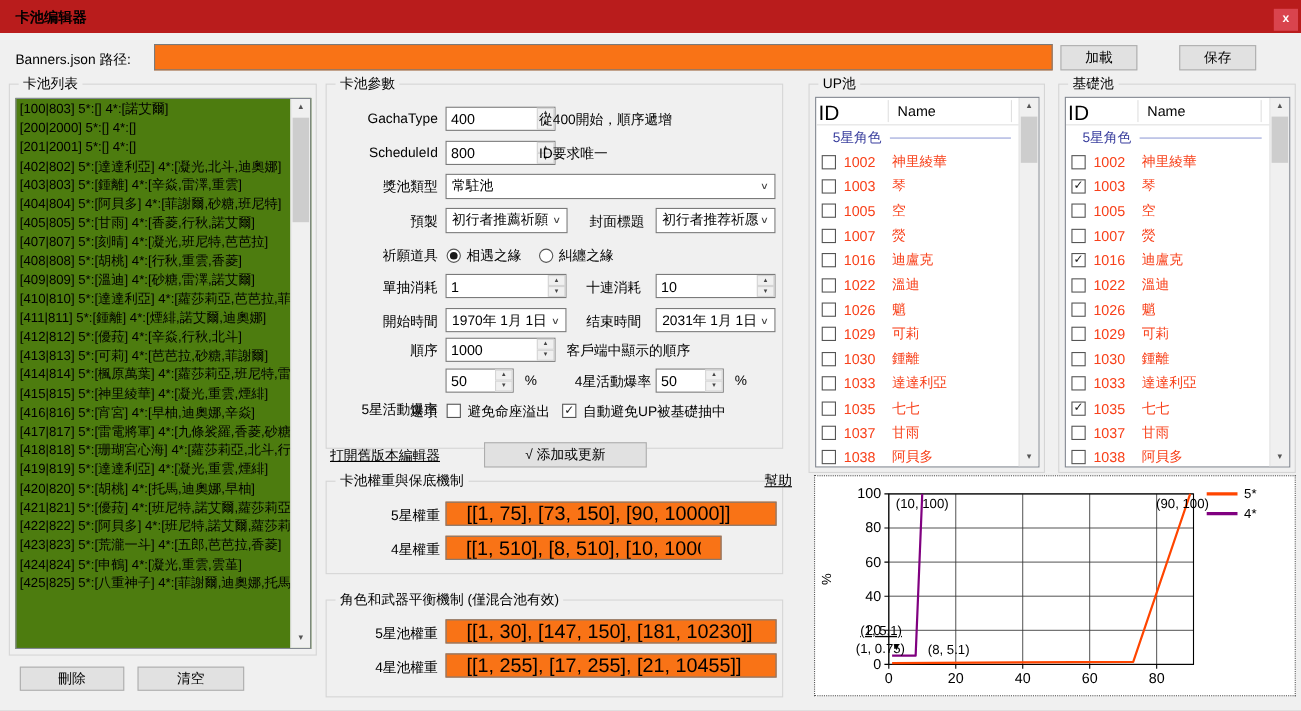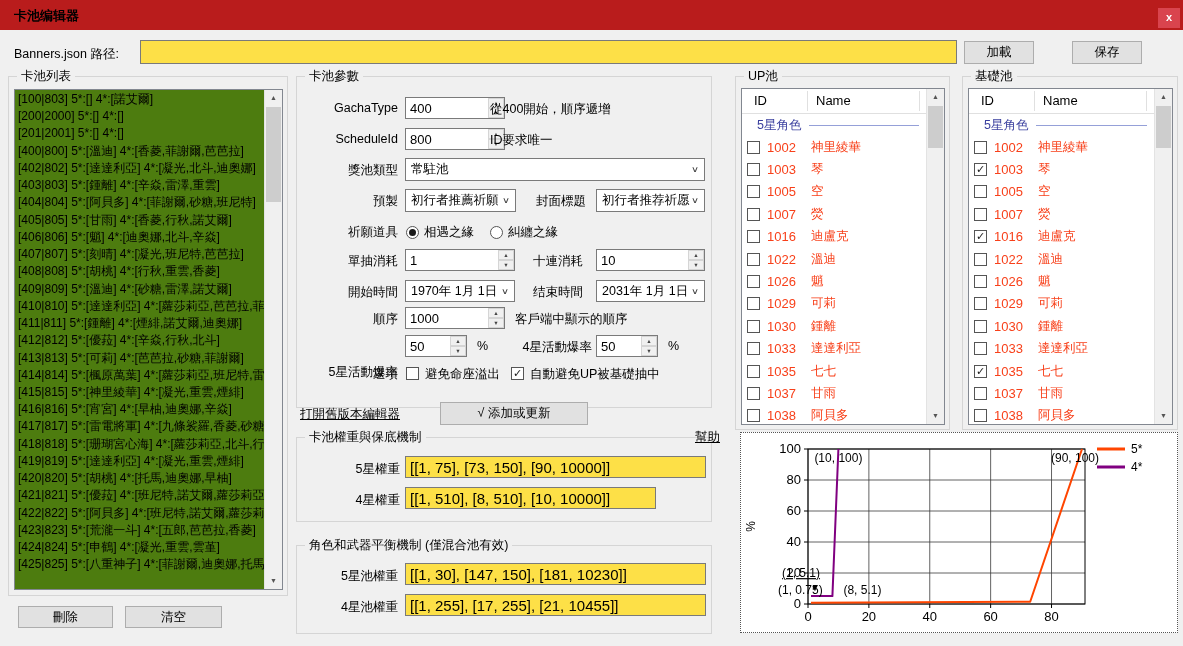--- a/index.html
+++ b/index.html
@@ -3,21 +3,21 @@
 <meta charset="utf-8">
 <style>
   html,body{margin:0;padding:0;}
   body{width:1183px;height:646px;background:#f0f0f0;font-family:"Liberation Sans","DejaVu Sans",sans-serif;font-size:12.5px;color:#000;overflow:hidden;}
   .window{position:relative;width:1183px;height:646px;background:#f0f0f0;outline:1px solid #999;}
   .titlebar{position:absolute;left:0;top:0;width:100%;height:30px;background:#b91c1c;}
   .titlebar .title{position:absolute;left:14px;top:7px;font-weight:bold;font-size:13px;}
   .close-btn{position:absolute;right:3px;top:8px;width:22px;height:20px;background:#d9444e;color:#fff;font-size:11px;line-height:19px;text-align:center;font-weight:bold;cursor:pointer;}
   .lbl{position:absolute;white-space:nowrap;}
   .lbl.r{text-align:right;}
-  .tbox{position:absolute;background:#fde047;border:1px solid #7a7a7a;font-size:15px;font-family:"Liberation Sans","DejaVu Sans",sans-serif;padding:1px 4px;box-sizing:border-box;}
+  .tbox{position:absolute;background:#f97316;border:1px solid #7a7a7a;font-size:18px;font-family:"Liberation Sans","DejaVu Sans",sans-serif;padding:1px 18px;box-sizing:border-box;}
   input.tbox{outline:none;}
   .btn{position:absolute;background:#e1e1e1;border:1px solid #adadad;font-size:12.5px;text-align:center;box-sizing:border-box;cursor:pointer;display:flex;align-items:center;justify-content:center;white-space:nowrap;}
   .group{position:absolute;border:1px solid #d5d5d5;box-sizing:border-box;}
   .group-label{position:absolute;top:-9px;left:8px;background:#f0f0f0;padding:0 4px;white-space:nowrap;}
   .listbox{position:absolute;background:#4d7c0f;border:1px solid #828790;box-sizing:border-box;overflow:hidden;}
   .list-items{position:absolute;left:0;top:1px;right:17px;bottom:0;overflow:hidden;}
   .list-item{height:17.24px;line-height:17.24px;white-space:nowrap;padding-left:3px;font-size:12px;overflow:hidden;}
   .vscroll{position:absolute;right:0;top:0;bottom:0;width:17px;background:#f0f0f0;border-left:1px solid #e3e3e3;}
   .scroll-arrow{position:absolute;left:0;width:17px;height:16px;font-size:7px;line-height:16px;text-align:center;color:#555;}
   .scroll-thumb{position:absolute;left:1px;width:15px;background:#cdcdcd;}
@@ -26,21 +26,21 @@
   .spin{position:absolute;right:1px;top:1px;bottom:1px;width:16px;display:flex;flex-direction:column;}
   .spin>div{flex:1;background:#f0f0f0;border:1px solid #d5d5d5;font-size:5.5px;text-align:center;color:#444;display:flex;align-items:center;justify-content:center;cursor:pointer;}
   .combo{position:absolute;background:#fff;border:1px solid #7a7a7a;box-sizing:border-box;padding:0 22px 0 5px;display:flex;align-items:center;white-space:nowrap;overflow:hidden;cursor:pointer;}
   .combo .chev{position:absolute;right:5px;color:#444;font-size:11px;transform:scaleY(.75);}
   .radio{position:absolute;width:13px;height:13px;border:1px solid #555;border-radius:50%;background:#fff;box-sizing:border-box;cursor:pointer;}
   .radio.sel::after{content:'';position:absolute;left:2px;top:2px;width:7px;height:7px;border-radius:50%;background:#1a1a1a;}
   .cbx{position:absolute;width:13px;height:13px;border:1px solid #555;background:#fff;box-sizing:border-box;font-size:11px;line-height:11px;text-align:center;color:#1a1a1a;cursor:pointer;}
   .link{position:absolute;color:#000000;text-decoration:underline;white-space:nowrap;cursor:pointer;}
   .pool-table{position:absolute;background:#fff;border:1px solid #828790;box-sizing:border-box;overflow:hidden;}
   .pt-header{position:absolute;left:0;top:0;right:17px;height:24px;border-bottom:1px solid #e0e0e0;}
-  .pt-header .h-id{position:absolute;left:12px;top:4px;font-size:13px;text-align:center;}
+  .pt-header .h-id{position:absolute;left:2px;top:4px;font-size:19px;text-align:center;}
   .pt-header .h-name{position:absolute;left:74px;top:4px;font-size:13px;}
   .pt-div{position:absolute;top:2px;height:20px;width:1px;background:#e0e0e0;}
   .pool-group-row{position:absolute;left:0;right:17px;top:26px;height:20px;display:flex;align-items:center;padding-left:15px;color:#3a3f9e;}
   .pool-group-row .rule{flex:1;height:1px;background:#95a0d8;margin:0 8px 0 8px;}
   .pool-rows{position:absolute;left:0;right:17px;top:47px;bottom:0;}
   .pool-row{display:flex;align-items:center;height:22.4px;position:relative;}
   .pool-row .cb{width:13px;height:13px;border:1px solid #555;background:#fff;box-sizing:border-box;margin-left:5px;font-size:11px;line-height:11px;text-align:center;color:#1a1a1a;flex:none;cursor:pointer;}
   .pool-row .rid{width:44px;margin-left:7px;color:#f8401a;font-size:13px;flex:none;}
   .pool-row .rname{color:#f8401a;font-size:12.5px;white-space:nowrap;overflow:hidden;}
   .chart-panel{position:absolute;left:740px;top:432px;width:438px;height:201px;background:#fff;border:1px dotted #555;box-sizing:border-box;}
@@ -61,26 +61,24 @@
   <div class="btn" style="left:964px;top:41px;width:70px;height:23px;">加載</div>
   <div class="btn" style="left:1072px;top:41px;width:70px;height:23px;">保存</div>
 
   <div class="group" style="left:8px;top:76px;width:280px;height:520px;">
     <span class="group-label">卡池列表</span>
     <div class="listbox" style="left:5px;top:12px;width:269px;height:501px;">
       <div class="list-items" id="pool-list-items">
           <div class="list-item">[100|803] 5*:[] 4*:[諾艾爾]</div>
           <div class="list-item">[200|2000] 5*:[] 4*:[]</div>
           <div class="list-item">[201|2001] 5*:[] 4*:[]</div>
-          <div class="list-item">[400|800] 5*:[溫迪] 4*:[香菱,菲謝爾,芭芭拉]</div>
           <div class="list-item">[402|802] 5*:[達達利亞] 4*:[凝光,北斗,迪奧娜]</div>
           <div class="list-item">[403|803] 5*:[鍾離] 4*:[辛焱,雷澤,重雲]</div>
           <div class="list-item">[404|804] 5*:[阿貝多] 4*:[菲謝爾,砂糖,班尼特]</div>
           <div class="list-item">[405|805] 5*:[甘雨] 4*:[香菱,行秋,諾艾爾]</div>
-          <div class="list-item">[406|806] 5*:[魈] 4*:[迪奧娜,北斗,辛焱]</div>
           <div class="list-item">[407|807] 5*:[刻晴] 4*:[凝光,班尼特,芭芭拉]</div>
           <div class="list-item">[408|808] 5*:[胡桃] 4*:[行秋,重雲,香菱]</div>
           <div class="list-item">[409|809] 5*:[溫迪] 4*:[砂糖,雷澤,諾艾爾]</div>
           <div class="list-item">[410|810] 5*:[達達利亞] 4*:[蘿莎莉亞,芭芭拉,菲謝爾]</div>
           <div class="list-item">[411|811] 5*:[鍾離] 4*:[煙緋,諾艾爾,迪奧娜]</div>
           <div class="list-item">[412|812] 5*:[優菈] 4*:[辛焱,行秋,北斗]</div>
           <div class="list-item">[413|813] 5*:[可莉] 4*:[芭芭拉,砂糖,菲謝爾]</div>
           <div class="list-item">[414|814] 5*:[楓原萬葉] 4*:[蘿莎莉亞,班尼特,雷澤]</div>
           <div class="list-item">[415|815] 5*:[神里綾華] 4*:[凝光,重雲,煙緋]</div>
           <div class="list-item">[416|816] 5*:[宵宮] 4*:[早柚,迪奧娜,辛焱]</div>

